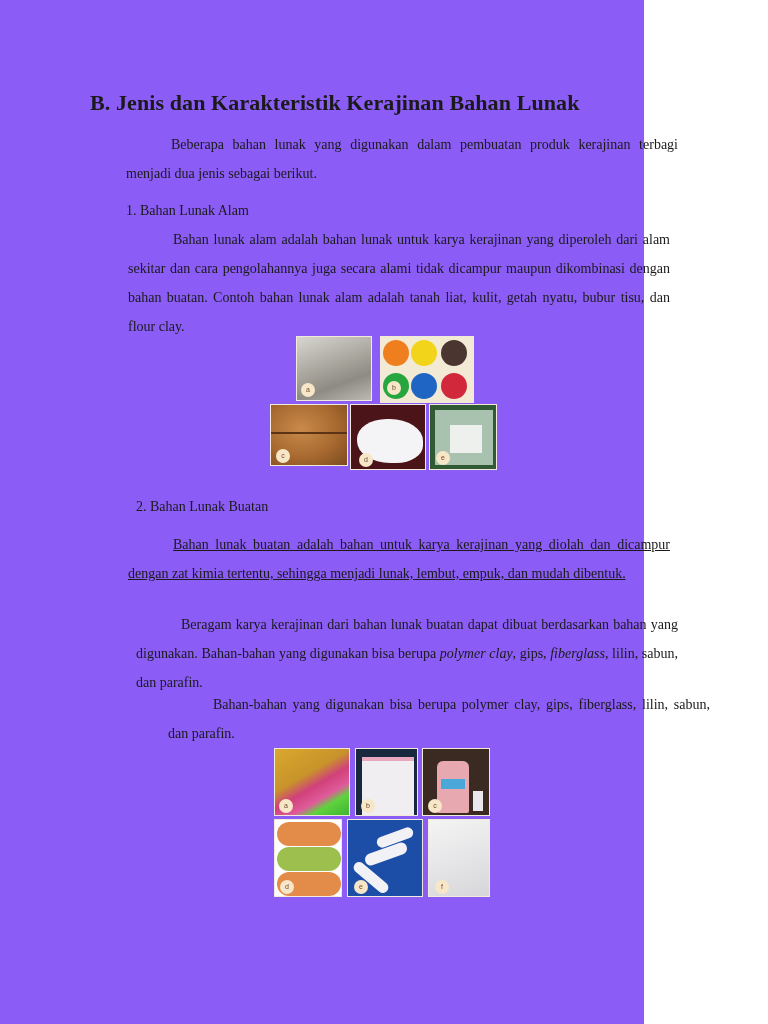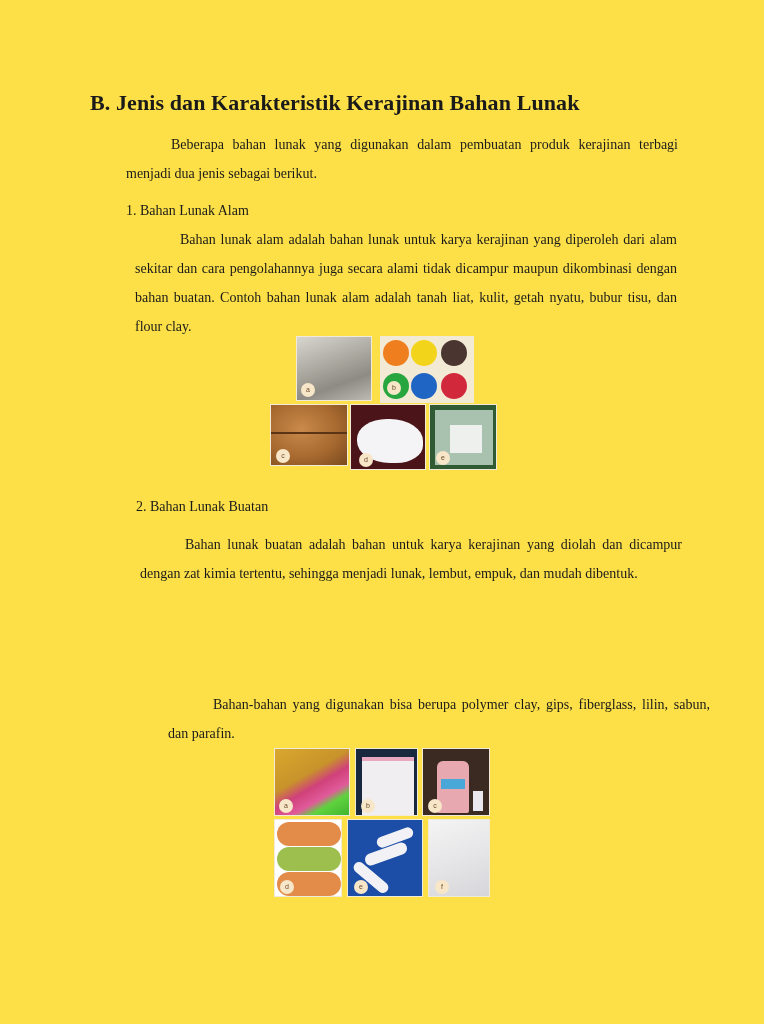--- a/index.html
+++ b/index.html
@@ -1,37 +1,37 @@
 <!DOCTYPE html>
 <html><head>
 <meta charset="utf-8">
 <style>
   html, body { margin: 0; padding: 0; background: #ffffff; }
   body { width: 768px; height: 1024px; position: relative; overflow: hidden; font-family: "Liberation Serif", serif; color: #1a1a1a; }
-  .page { position: absolute; left: 0; top: 0; width: 764px; height: 1024px; background: #fde047; }
+  .page { position: absolute; left: 0; top: 0; width: 644px; height: 1024px; background: #8b5cf6; }
   .title { position: absolute; left: 90px; top: 90px; font-size: 22px; font-weight: bold; letter-spacing: 0.1px; }
   .para { position: absolute; font-size: 14px; line-height: 29px; text-align: justify; }
   .indent { text-indent: 45px; }
   .subhead { position: absolute; font-size: 14px; font-weight: normal; }
   .photo { position: absolute; border: 1px solid #f1ead8; box-sizing: border-box; overflow: hidden; }
   .badge { position: absolute; width: 14px; height: 14px; border-radius: 50%; background: #f7e6c8; font-size: 7px; color: #6a4a2a; text-align: center; line-height: 14px; font-family: "Liberation Sans", sans-serif; }
   .ball { position: absolute; width: 26px; height: 26px; border-radius: 50%; }
 </style>
 </head>
 <body>
 
 <div class="page">
 
   <div class="title">B. Jenis dan Karakteristik Kerajinan Bahan Lunak</div>
 
   <div class="para indent" style="left:126px; top:130px; width:552px;">Beberapa bahan lunak yang digunakan dalam pembuatan produk kerajinan terbagi menjadi dua jenis sebagai berikut.</div>
 
   <div class="subhead" style="left:126px; top:203px;">1. Bahan Lunak Alam</div>
 
-  <div class="para indent" style="left:135px; top:225px; width:542px;">Bahan lunak alam adalah bahan lunak untuk karya kerajinan yang diperoleh dari alam sekitar dan cara pengolahannya juga secara alami tidak dicampur maupun dikombinasi dengan bahan buatan. Contoh bahan lunak alam adalah tanah liat, kulit, getah nyatu, bubur tisu, dan flour clay.</div>
+  <div class="para indent" style="left:128px; top:225px; width:542px;">Bahan lunak alam adalah bahan lunak untuk karya kerajinan yang diperoleh dari alam sekitar dan cara pengolahannya juga secara alami tidak dicampur maupun dikombinasi dengan bahan buatan. Contoh bahan lunak alam adalah tanah liat, kulit, getah nyatu, bubur tisu, dan flour clay.</div>
 
   <div>
     <div class="photo" style="left:296px; top:336px; width:76px; height:65px; background:linear-gradient(160deg,#d8d6d0 0%,#a9a69e 45%,#8e8b84 70%,#bdbab3 100%);">
       <div class="badge" style="left:4px; top:46px;">a</div>
     </div>
     <div class="photo" style="left:380px; top:336px; width:94px; height:67px; background:#f3ead6;">
       <div class="ball" style="left:2px; top:3px; background:#ef7f1e;"></div>
       <div class="ball" style="left:30px; top:3px; background:#f2d41a;"></div>
       <div class="ball" style="left:60px; top:3px; background:#4a3530;"></div>
       <div class="ball" style="left:2px; top:36px; background:#27a640;"></div>
@@ -49,22 +49,23 @@
     </div>
     <div class="photo" style="left:429px; top:404px; width:68px; height:66px; background:#2f5a33;">
       <div style="position:absolute; left:5px; top:5px; width:58px; height:55px; background:#a9c2b0;"></div>
       <div style="position:absolute; left:20px; top:20px; width:32px; height:28px; background:#eef0ee;"></div>
       <div class="badge" style="left:6px; top:46px;">e</div>
     </div>
   </div>
 
   <div class="subhead" style="left:136px; top:499px;">2. Bahan Lunak Buatan</div>
 
-  <div class="para indent" style="left:140px; top:530px; width:542px;">Bahan lunak buatan adalah bahan untuk karya kerajinan yang diolah dan dicampur dengan zat kimia tertentu, sehingga menjadi lunak, lembut, empuk, dan mudah dibentuk.</div>
+  <div class="para indent" style="left:128px; top:530px; width:542px;text-decoration:underline;">Bahan lunak buatan adalah bahan untuk karya kerajinan yang diolah dan dicampur dengan zat kimia tertentu, sehingga menjadi lunak, lembut, empuk, dan mudah dibentuk.</div>
 
+  <div class="para indent" style="left:136px; top:610px; width:542px;"><span>Beragam karya kerajinan dari bahan lunak buatan dapat dibuat berdasarkan bahan yang digunakan. Bahan-bahan yang digunakan bisa berupa </span><i>polymer clay</i><span>, gips, </span><i>fiberglass</i><span>, lilin, sabun, dan parafin.</span></div>
 
   <div class="para indent" style="left:136px; top:690px; width:542px;margin-left:32px;">Bahan-bahan yang digunakan bisa berupa polymer clay, gips, fiberglass, lilin, sabun, dan parafin.</div>
 
   <div>
     <div class="photo" style="left:274px; top:748px; width:76px; height:68px; background:linear-gradient(150deg,#d9a82e 0%,#c8932a 40%,#d0417a 55%,#e05a9a 70%,#5fd23e 80%,#3fb52e 100%);">
       <div class="badge" style="left:4px; top:50px;">a</div>
     </div>
     <div class="photo" style="left:355px; top:748px; width:63px; height:68px; background:#18283e;">
       <div style="position:absolute; left:6px; top:8px; width:52px; height:58px; background:#f0eef0; border-top:4px solid #e8a8c0;"></div>
       <div class="badge" style="left:5px; top:50px;">b</div>

